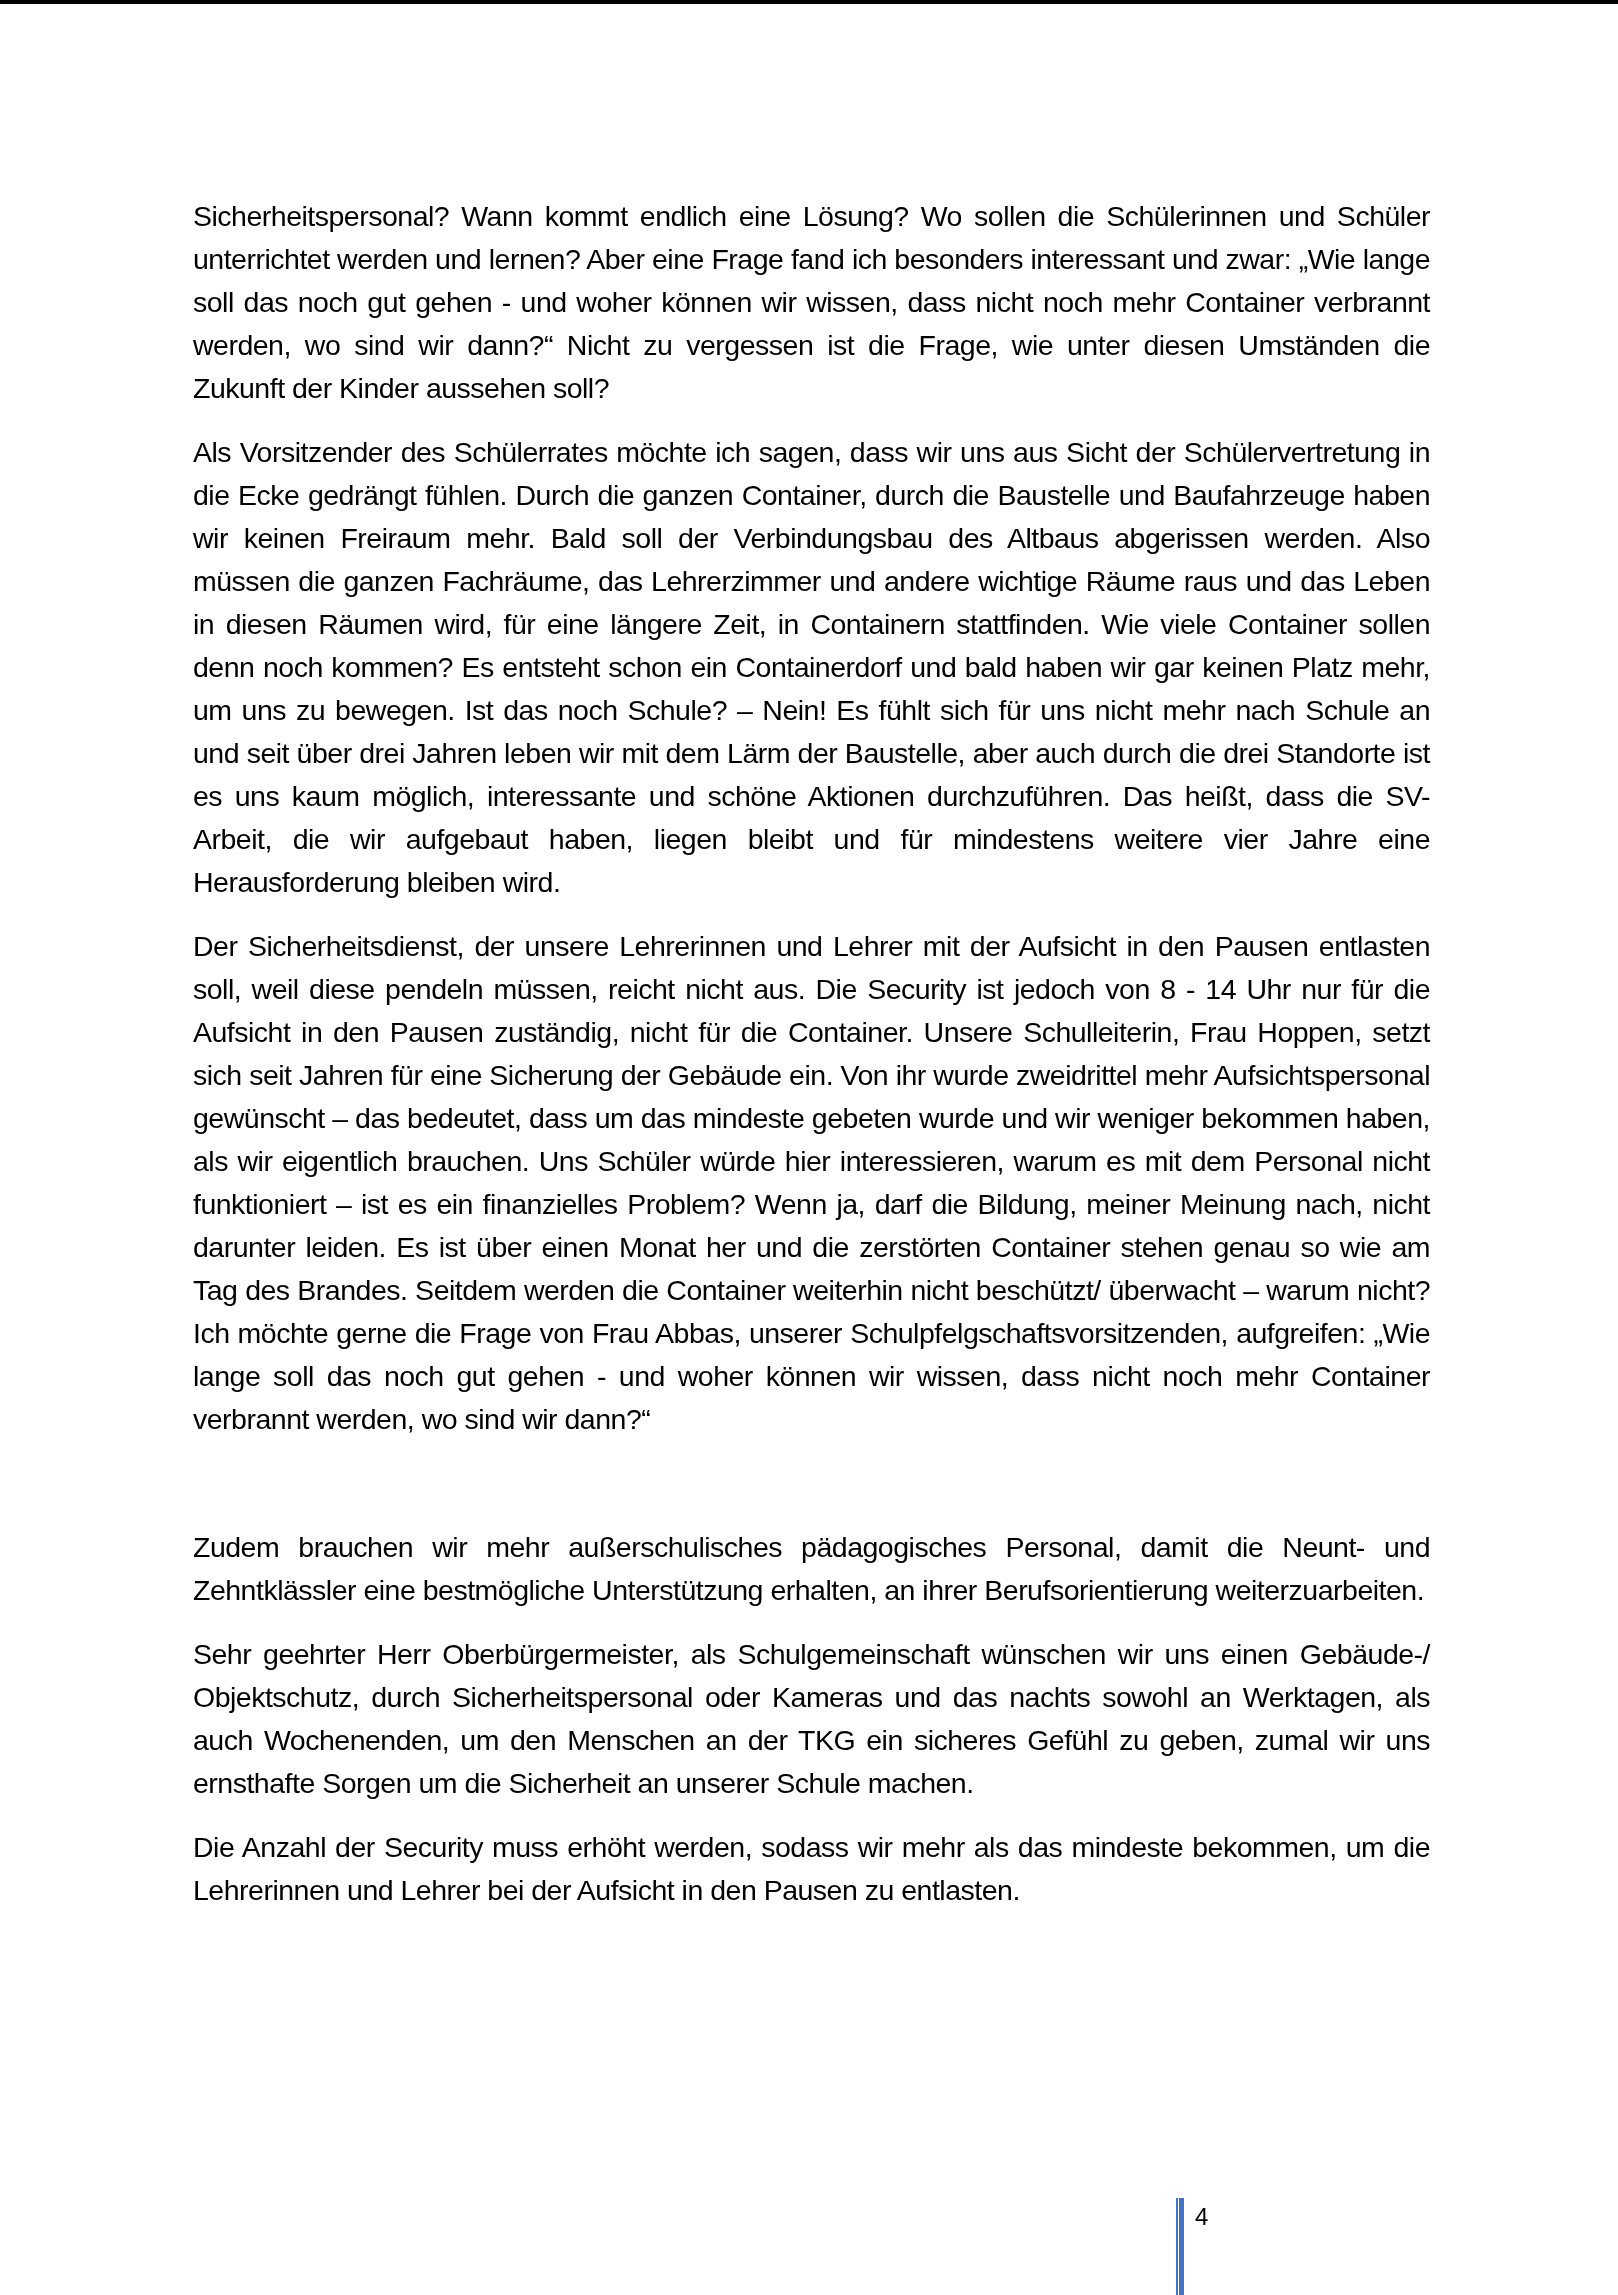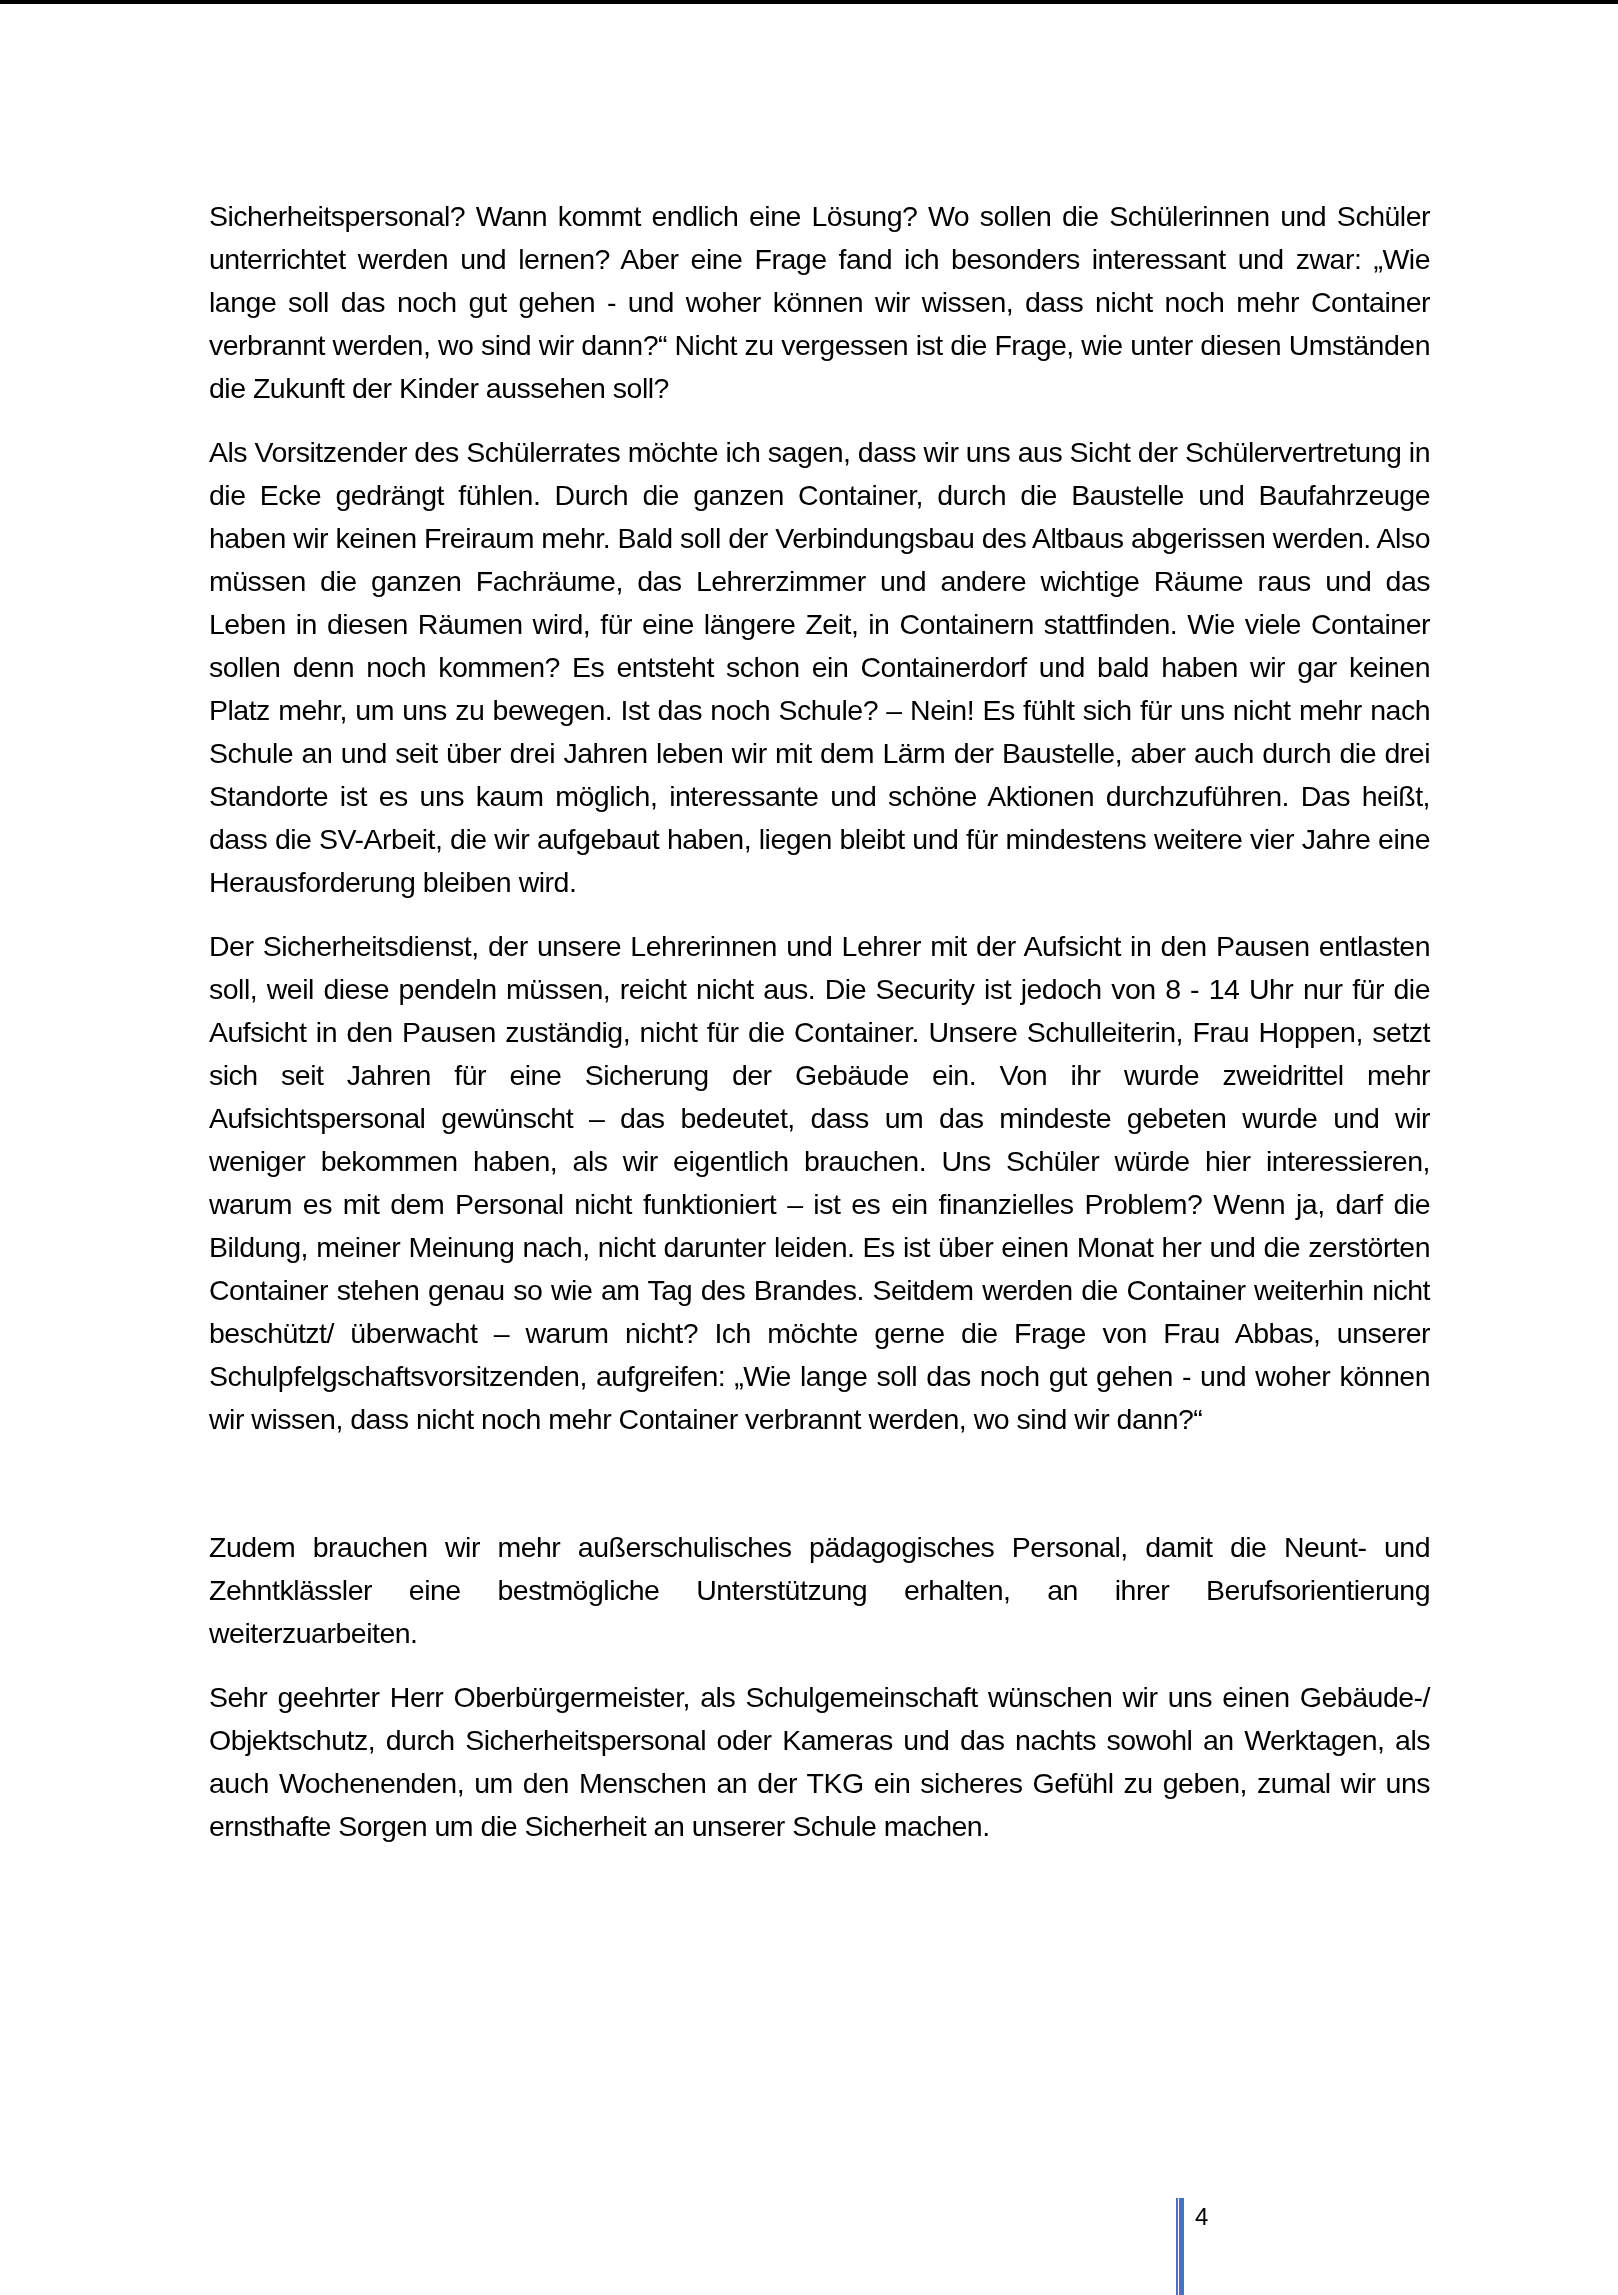--- a/index.html
+++ b/index.html
@@ -22,21 +22,21 @@
       height: 3.5px;
       background: #000000;
     }
     .page-body {
       position: absolute;
       left: 193px;
       top: 195px;
       width: 1237px;
     }
     .para {
-      margin: 0 0 21px 16px;
+      margin: 0 0 21px 0;
       font-size: 28.5px;
       line-height: 43px;
       text-align: justify;
       letter-spacing: -0.5px;
       word-spacing: 0px;
     }
     .spacer {
       height: 64px;
     }
     .page-number-wrap {
@@ -76,20 +76,21 @@
 
 <div class="top-border"></div>
 
 <div class="page-body">
   <p class="para">Sicherheitspersonal? Wann kommt endlich eine Lösung? Wo sollen die Schülerinnen und Schüler unterrichtet werden und lernen? Aber eine Frage fand ich besonders interessant und zwar: „Wie lange soll das noch gut gehen - und woher können wir wissen, dass nicht noch mehr Container verbrannt werden, wo sind wir dann?“ Nicht zu vergessen ist die Frage, wie unter diesen Umständen die Zukunft der Kinder aussehen soll?</p>
   <p class="para">Als Vorsitzender des Schülerrates möchte ich sagen, dass wir uns aus Sicht der Schülervertretung in die Ecke gedrängt fühlen. Durch die ganzen Container, durch die Baustelle und Baufahrzeuge haben wir keinen Freiraum mehr. Bald soll der Verbindungsbau des Altbaus abgerissen werden. Also müssen die ganzen Fachräume, das Lehrerzimmer und andere wichtige Räume raus und das Leben in diesen Räumen wird, für eine längere Zeit, in Containern stattfinden. Wie viele Container sollen denn noch kommen? Es entsteht schon ein Containerdorf und bald haben wir gar keinen Platz mehr, um uns zu bewegen. Ist das noch Schule? – Nein!  Es fühlt sich für uns nicht mehr nach Schule an und seit über drei Jahren leben wir mit dem Lärm der Baustelle, aber auch durch die drei Standorte ist es uns kaum möglich, interessante und schöne Aktionen durchzuführen. Das heißt, dass die SV-Arbeit, die wir aufgebaut haben, liegen bleibt und für mindestens weitere vier Jahre eine Herausforderung bleiben wird.</p>
   <p class="para">Der Sicherheitsdienst, der unsere Lehrerinnen und Lehrer mit der Aufsicht in den Pausen entlasten soll, weil diese pendeln müssen, reicht nicht aus. Die Security ist jedoch von 8 - 14 Uhr nur für die Aufsicht in den Pausen zuständig, nicht für die Container. Unsere Schulleiterin, Frau Hoppen, setzt sich seit Jahren für eine Sicherung der Gebäude ein. Von ihr wurde zweidrittel mehr Aufsichtspersonal gewünscht – das bedeutet, dass um das mindeste gebeten wurde und wir weniger bekommen haben, als wir eigentlich brauchen. Uns Schüler würde hier interessieren, warum es mit dem Personal nicht funktioniert – ist es ein finanzielles Problem? Wenn ja, darf die Bildung, meiner Meinung nach, nicht darunter leiden. Es ist über einen Monat her und die zerstörten Container stehen genau so wie am Tag des Brandes. Seitdem werden die Container weiterhin nicht beschützt/ überwacht – warum nicht? Ich möchte gerne die Frage von Frau Abbas, unserer Schulpfelgschaftsvorsitzenden, aufgreifen: „Wie lange soll das noch gut gehen - und woher können wir wissen, dass nicht noch mehr Container verbrannt werden, wo sind wir dann?“</p>
   <div class="spacer"></div>
   <p class="para">Zudem brauchen wir mehr außerschulisches pädagogisches Personal, damit die Neunt- und Zehntklässler eine bestmögliche Unterstützung erhalten, an ihrer Berufsorientierung weiterzuarbeiten.</p>
   <p class="para">Sehr geehrter Herr Oberbürgermeister, als Schulgemeinschaft wünschen wir uns einen Gebäude-/ Objektschutz, durch Sicherheitspersonal oder Kameras und das nachts sowohl an Werktagen, als auch Wochenenden, um den Menschen an der TKG ein sicheres Gefühl zu geben, zumal wir uns ernsthafte Sorgen um die Sicherheit an unserer Schule machen.</p>
+  <p class="para">Die Anzahl der Security muss erhöht werden, sodass wir mehr als das mindeste bekommen, um die Lehrerinnen und Lehrer bei der Aufsicht in den Pausen zu entlasten.</p>
 </div>
 
 <div class="page-number-wrap">
   <div class="page-bar-thin"></div>
   <div class="page-bar-thick"></div>
   <span class="page-number">4</span>
 </div>
 
 
 </body></html>

